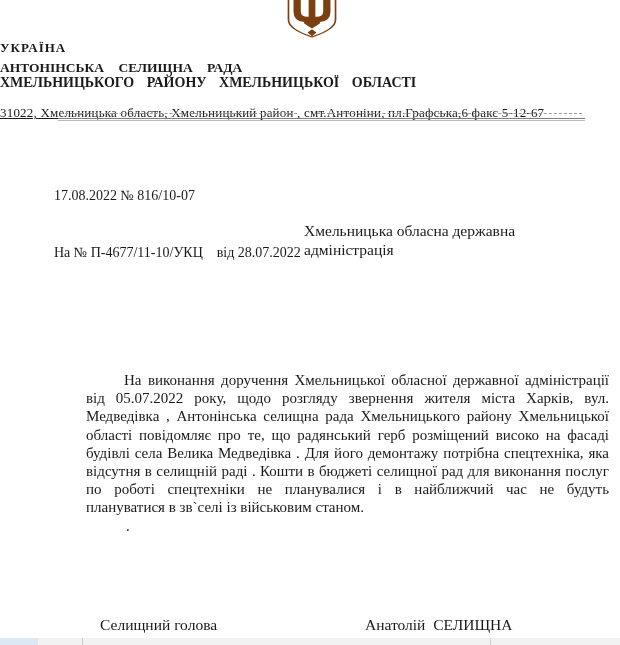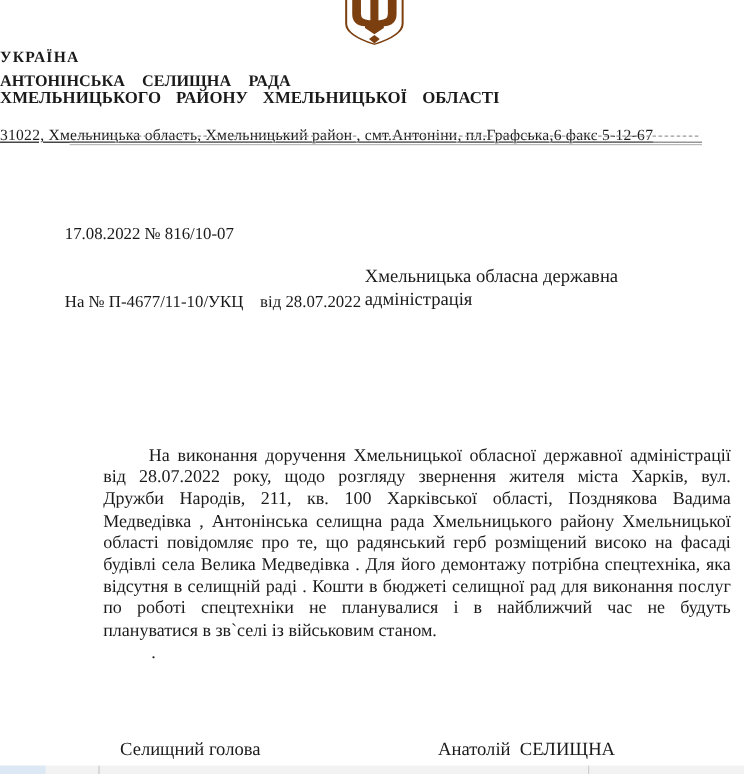--- a/index.html
+++ b/index.html
@@ -78,22 +78,21 @@
     <div>На № П-4677/11-10/УКЦ    від 28.07.2022</div>
   </div>
 
   <div class="recipient">
     <div>Хмельницька обласна державна</div>
     <div>адміністрація</div>
   </div>
 
   <div class="body-text">
     <div class="body-line first">На виконання доручення Хмельницької обласної державної адміністрації</div>
-    <div class="body-line">від 28.07.2022 року, щодо розгляду звернення жителя міста Харків, вул.</div>
-    <div class="body-line">Дружби Народів, 211, кв. 100 Харківської області, Позднякова Вадима</div>
+    <div class="body-line">від 05.07.2022 року, щодо розгляду звернення жителя міста Харків, вул.</div>
     <div class="body-line">Медведівка , Антонінська селищна рада Хмельницького району Хмельницької</div>
     <div class="body-line">області повідомляє про те, що радянський герб розміщений високо на фасаді</div>
     <div class="body-line">будівлі села Велика Медведівка . Для його демонтажу потрібна спецтехніка, яка</div>
     <div class="body-line">відсутня в селищній раді . Кошти в бюджеті селищної рад для виконання послуг</div>
     <div class="body-line">по роботі спецтехніки не планувалися і в найближчий час не будуть</div>
     <div class="body-line last">плануватися в зв`селі із військовим станом.</div>
     <div class="period-line">.</div>
   </div>
 
   <div class="signature">

